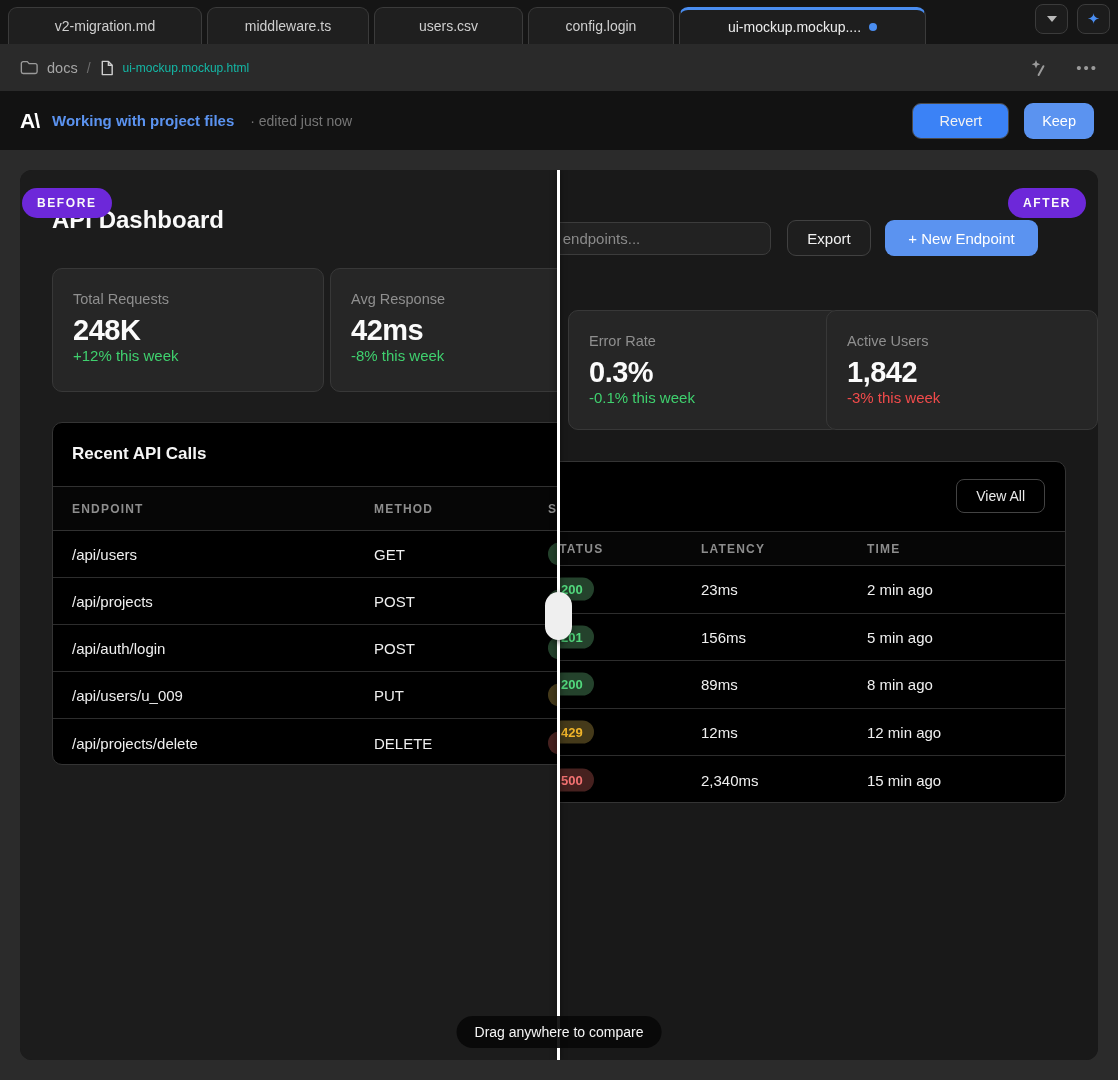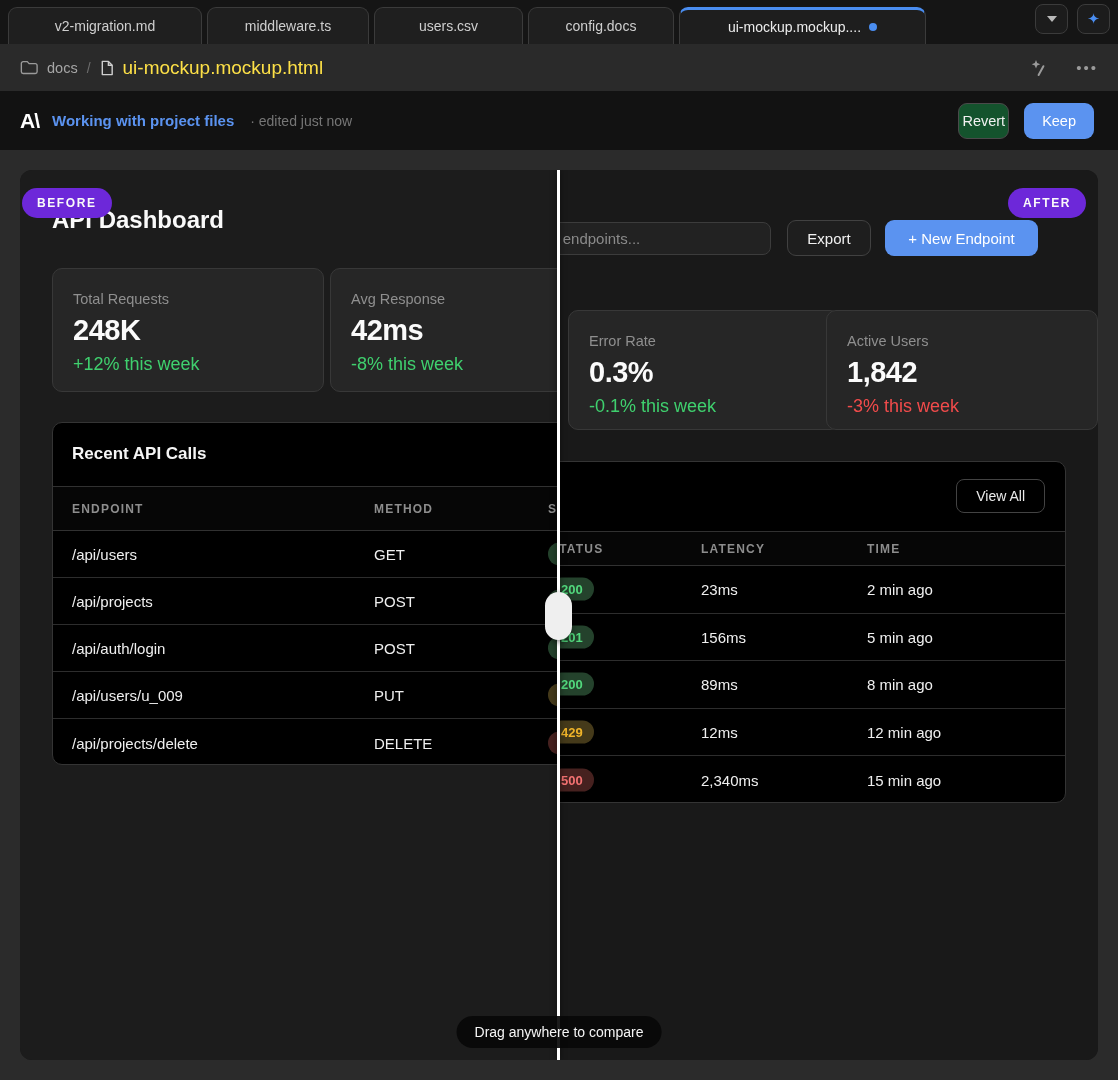--- a/index.html
+++ b/index.html
@@ -26,34 +26,34 @@
     display:flex; align-items:center; justify-content:center; color:#b9b9b9; cursor:pointer; font-size:13px; }
   .iconbtn .sparkle { color:#4a8df0; font-size:15px; }
   .chev { width:0; height:0; border-left:5px solid transparent; border-right:5px solid transparent;
     border-top:6px solid #b9b9b9; }
 
   
   .crumbbar { position:absolute; top:44px; left:0; width:1118px; height:47px; background:#2a2a2a;
     display:flex; align-items:center; padding:0 20px; gap:9px; }
   .crumb-folder { color:#a6a6a6; font-size:14.5px;text-align:center; }
   .crumb-sep { color:#6d6d6d; font-size:14px; }
-  .crumb-file { color:#fde047; font-size:19px; font-weight:500; }
+  .crumb-file { color:#14b8a6; font-size:12px; font-weight:500; }
   .crumb-actions { margin-left:auto; display:flex; align-items:center; gap:28px; color:#9a9a9a; }
   .dots { font-size:15px; letter-spacing:2px; color:#9a9a9a; }
 
   
   .appheader { position:absolute; top:91px; left:0; width:1118px; height:59px; background:#121212;
     display:flex; align-items:center; padding:0 24px 0 20px; }
   .logo { font-size:21px; font-weight:700; color:#ffffff; letter-spacing:-1px; }
   .appheader-title { color:#5b93f0; font-size:15px; font-weight:700; margin-left:13px; }
   .appheader-status { color:#767676; font-size:14px; margin-left:16px; }
   .appheader-actions { margin-left:auto; display:flex; gap:15px; }
   .btn { border-radius:9px; font-size:14.5px; cursor:pointer; border:none;
     font-family:"Liberation Sans", sans-serif; }
-  .btn-revert { background:#14532d; border:1px solid #4a4a4a; color:#f2f2f2; padding:9px 3px; }
+  .btn-revert { background:#3b82f6; border:1px solid #4a4a4a; color:#f2f2f2; padding:9px 26px; }
   .btn-keep { background:#5b93f0; color:#ffffff; padding:9px 18px; }
 
   
   .compare { position:absolute; left:20px; top:170px; width:1078px; height:890px;
     border-radius:12px; overflow:hidden; background:#1a1a1a; }
 
   .layer-before { position:absolute; left:0; top:0; bottom:0; width:538px; overflow:hidden; background:#1c1c1c; }
   .layer-after  { position:absolute; left:538px; top:0; bottom:0; right:0; overflow:hidden; background:#191919; }
   .after-inner  { position:absolute; left:-538px; top:0; width:1078px; height:100%; }
 
@@ -61,21 +61,21 @@
     letter-spacing:1.6px; padding:8px 15px; border-radius:999px; z-index:3; }
   .tag-before { left:2px; top:18px; }
   .tag-after { left:988px; top:18px; }
 
   .dash-title { position:absolute; left:32px; top:36px; font-size:24px; font-weight:700; color:#fafafa; }
 
   .statcard { position:absolute; width:272px; background:#262626; border:1px solid #383838;
     border-radius:10px; padding:22px 20px; }
   .statcard .label { font-size:14.5px; color:#8f8f8f; }
   .statcard .value { font-size:29px; font-weight:700; color:#fbfbfb; margin-top:7px; letter-spacing:-0.5px; }
-  .statcard .delta { font-size:18px; margin-top:7px; }
+  .statcard .delta { font-size:15px; margin-top:0; }
   .delta[data-tone="green"] { color:#3fd06e; }
   .delta[data-tone="red"]   { color:#f14b4b; }
 
   .b-card1 { left:32px;  top:98px;  height:124px; }
   .b-card2 { left:310px; top:98px;  height:124px; }
   .a-card1 { left:548px; top:140px; height:120px; }
   .a-card2 { left:806px; top:140px; height:120px; }
 
   .tablecard { position:absolute; background:#000000; border:1px solid #343434; border-radius:10px; }
   .tc-before { left:32px; top:252px; width:700px; height:343px; }
@@ -137,21 +137,21 @@
   <div class="tab">
       <span>v2-migration.md</span>
     </div>
   <div class="tab">
       <span>middleware.ts</span>
     </div>
   <div class="tab">
       <span>users.csv</span>
     </div>
   <div class="tab">
-      <span>config.docs</span>
+      <span>config.login</span>
     </div>
   <div class="tab active">
     <span>ui-mockup.mockup....</span>
     <span class="dirty-dot"></span>
   </div>
   <div class="tabbar-actions">
     <button class="iconbtn">
         <span class="chev"></span>
       </button>
     <button class="iconbtn">

